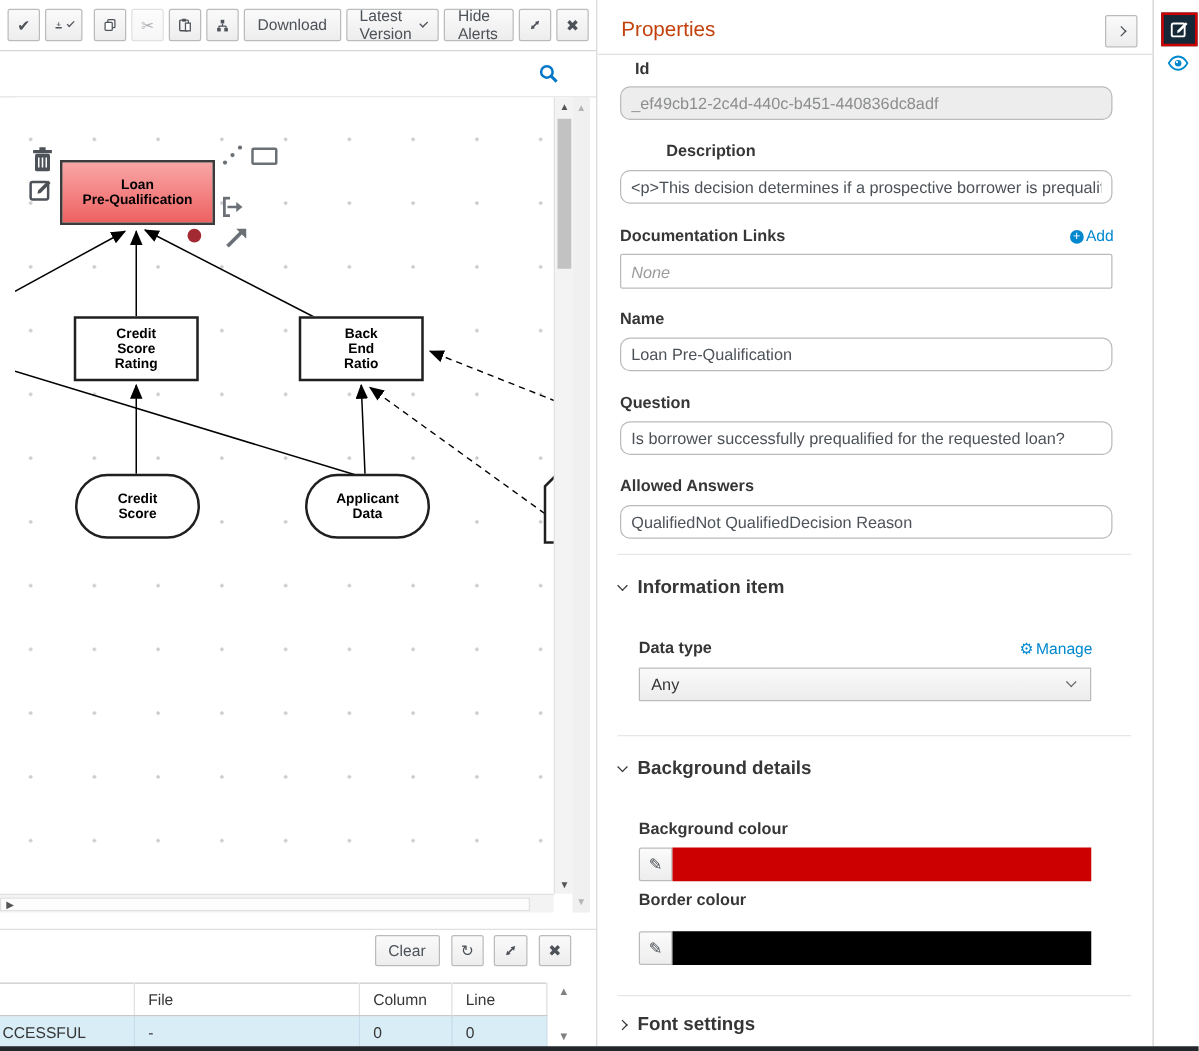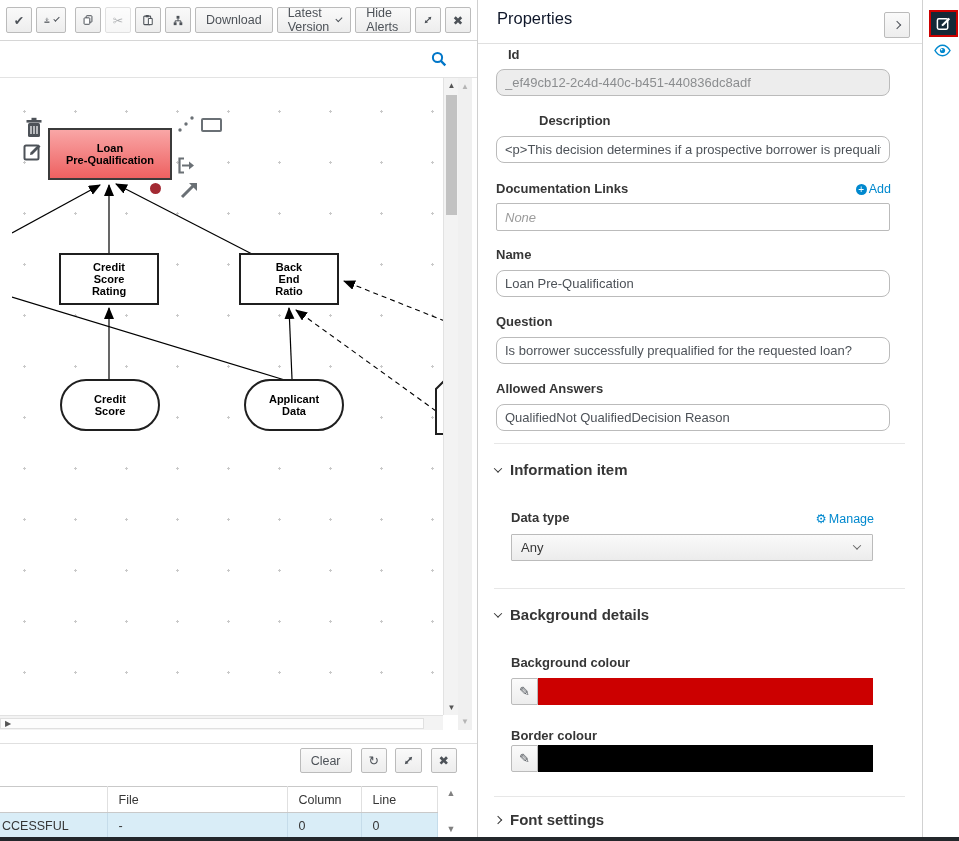--- a/index.html
+++ b/index.html
@@ -64,21 +64,21 @@
   .alerts-table td { height:27px; padding:0 11px; background:#d9edf7; border-right:1px solid #c5dcea; }
   .tbl-scroll { position:absolute; left:441px; top:786px; width:20px; height:54px; background:#fff; }
   .tbl-scroll .sarrow { color:#808080; width:20px; font-size:9px; }
 
   .footerbar { position:absolute; left:0; bottom:0; width:959px; height:4px; background:#23272b; }
   .vdivider { position:absolute; left:477px; top:0; width:1px; height:837px; background:#cfcfcf; }
 
   
   .props { position:absolute; left:478px; top:0; width:444px; height:837px; background:#fff; }
   .props-header { position:absolute; left:0; top:0; width:100%; height:44px; border-bottom:1px solid #e0e0e0; }
-  .props-title { position:absolute; left:19px; top:9px; font-size:16.5px; color:#0f172a; }
+  .props-title { position:absolute; left:19px; top:15px; font-size:16.5px; color:#c2410c; }
   .collapse-btn { position:absolute; right:12px; top:12px; width:26px; height:26px; }
   .plabel { position:absolute; font-size:13px; font-weight:bold; color:#363636; }
   .pinput { position:absolute; height:27px; width:394px; border:1px solid #bbb; border-radius:8px;
             padding:0 8px; font-size:13px; color:#4d5258; font-family:"Liberation Sans",sans-serif; background:#fff; }
   .pinput:disabled { background:#ededed; color:#8b8d8f; }
   .nonebox { position:absolute; height:28px; width:394px; border:1px solid #bbb; border-radius:2px;
              font-size:13px; color:#9c9c9c; font-style:italic; display:flex; align-items:center; padding:0 8px; }
   .bluelink { position:absolute; color:#0088ce; font-size:12.5px; cursor:pointer; display:inline-flex; align-items:center; gap:2px; }
   .pluscirc { width:11px; height:11px; border-radius:50%; background:#0088ce; color:#fff; font-size:10px;
               line-height:11px; text-align:center; display:inline-block; }
@@ -304,21 +304,21 @@
     <div class="props-header">
       <div class="props-title">Properties</div>
       <div class="btn icon collapse-btn">
         <span class="chev right" style="transform:rotate(-45deg);"></span>
       </div>
     </div>
 
     <div class="plabel" style="left:30px; top:47px;">Id</div>
     <input class="pinput" style="left: 18px; top: 69px;" disabled="" value="_ef49cb12-2c4d-440c-b451-440836dc8adf">
 
-    <div class="plabel" style="left:22px; top:113px;padding-left:39px;">Description</div>
+    <div class="plabel" style="left:16px; top:113px;padding-left:39px;">Description</div>
     <input class="pinput" style="left: 18px; top: 136px;" value="&lt;p&gt;This decision determines if a prospective borrower is prequalified">
 
     <div class="plabel" style="left:18px; top:181px;">Documentation Links</div>
     <div class="bluelink" style="right:31px; top:182px;">
       <span class="pluscirc">+</span>
         <span>Add</span>
     </div>
     <div class="nonebox" style="left:18px; top:203px;">
       <span>None</span>
     </div>
@@ -355,21 +355,21 @@
     </div>
 
     <div class="plabel" style="left:33px; top:655px;">Background colour</div>
     <div class="swatchrow" style="left:33px; top:678px;">
       <div class="swatch-edit">
         <span>✎</span>
       </div>
       <div class="swatch-fill" style="background:#cc0000;"></div>
     </div>
 
-    <div class="plabel" style="left:33px; top:728px;">Border colour</div>
+    <div class="plabel" style="left:33px; top:712px;">Border colour</div>
     <div class="swatchrow" style="left:33px; top:745px;">
       <div class="swatch-edit">
         <span>✎</span>
       </div>
       <div class="swatch-fill" style="background:#000;"></div>
     </div>
 
     <div class="phr" style="top:796px;"></div>
     <div class="sect" style="left:17px; top:811px;">
       <span class="chev right" style="transform:rotate(-45deg);"></span>

